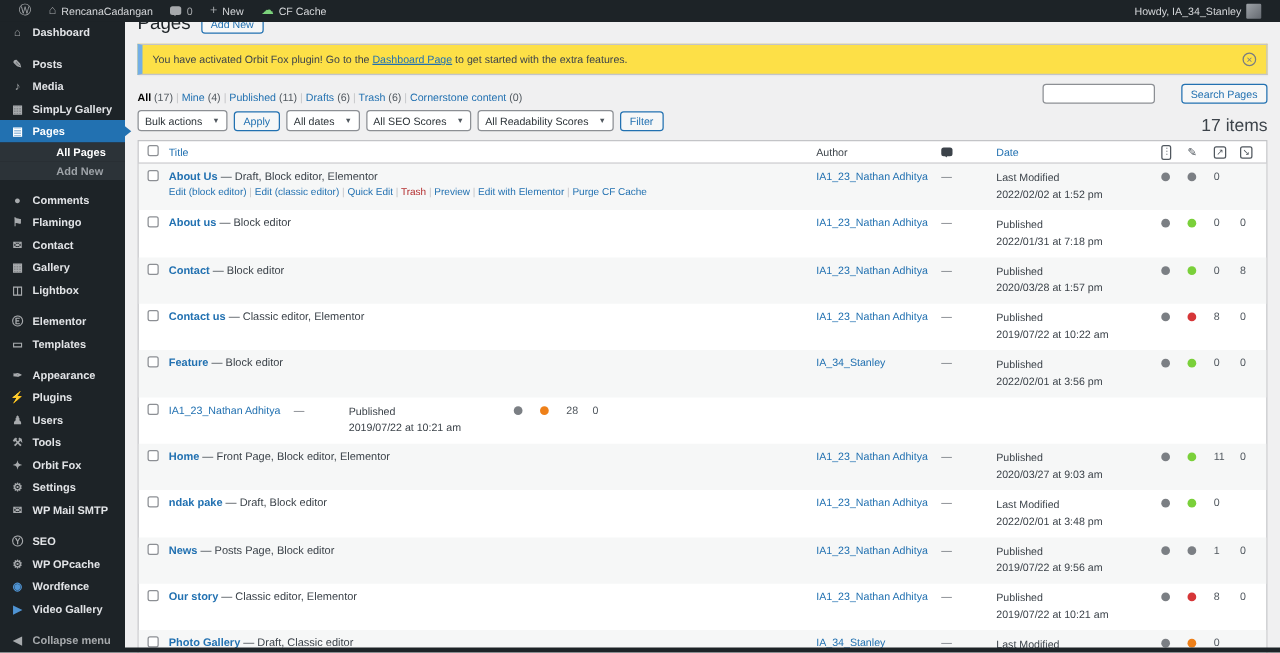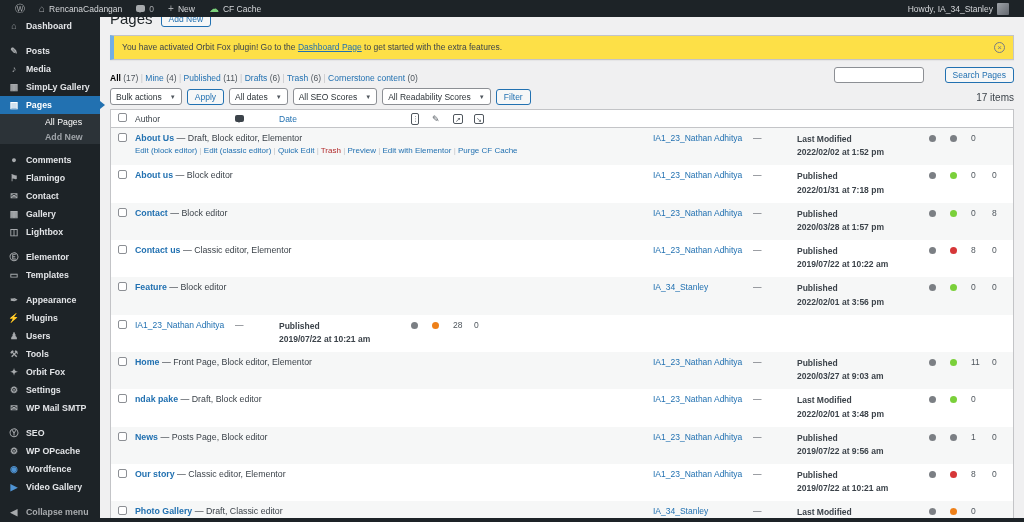--- a/index.html
+++ b/index.html
@@ -24,21 +24,21 @@
   #sidebar { position:fixed; top:17px; left:0; bottom:0; width:100px; background:#1d2327; z-index:50; }
   .mi { display:flex; align-items:center; gap:6px; height:18px; padding-left:8px;
     color:#e2e4e7; font-size:8.8px; cursor:pointer; position:relative;font-weight:bold; }
   .mi-icon { width:12px; text-align:center; font-size:9px; line-height:1; color:#a7aaad; }
   .mi[data-kind="spacer"] { height:7px; }
   .mi[data-kind="active"] { background:#2271b1; color:#fff; }
   .mi[data-kind="active"] .mi-icon { color:#fff; }
   .mi[data-kind="active"]::after { content:""; position:absolute; left:100%; top:50%; margin-top:-4px;
     border:4px solid transparent; border-left:5px solid #2271b1; }
   .mi[data-kind="sub"], .mi[data-kind="sub-current"] { background:#2c3338; height:15px; padding-left:27px; color:#9ea3a8; }
-  .mi[data-kind="sub-current"] { color:#fff; font-weight:normal; }
+  .mi[data-kind="sub-current"] { color:#fff; font-weight:bold; }
   .mi[data-kind="collapse"] { position:absolute; bottom:1px; left:0; right:0; color:#a7aaad; }
   
   [data-icon=""]::before { content:""; }
   [data-icon="dashboard"]::before { content:"⌂"; }
   [data-icon="posts"]::before { content:"✎"; }
   [data-icon="media"]::before { content:"♪"; }
   [data-icon="simply-gallery"]::before { content:"▦"; }
   [data-icon="pages"]::before { content:"▤"; }
   [data-icon="comments"]::before { content:"●"; }
   [data-icon="flamingo"]::before { content:"⚑"; }
@@ -88,21 +88,21 @@
   .view-count { color:#50575e; }
   #searchbox { display:flex; gap:21px; align-items:center; padding-top:2px; }
   .input { background:#fff; border:1px solid #8c8f94; border-radius:3px; height:16px; width:90px;
     font-size:8.5px; padding:0 4px; font-family:inherit; }
 
   #controls { display:flex; justify-content:space-between; margin-top:5px; align-items:flex-start; }
   #controls .left { display:flex; gap:5px; align-items:flex-end; }
   .select { background:#fff; border:1px solid #8c8f94; border-radius:3px; height:17px;
     font-size:8.5px; color:#2c3338; display:flex; align-items:center; gap:8px; padding:0 5px; cursor:pointer; }
   .select .chev { font-size:6px; color:#50575e; }
-  #items-count { font-size:10px; color:#3c434a; padding-top:4px; }
+  #items-count { font-size:14px; color:#3c434a; padding-top:4px; }
 
   
   #table { margin-top:4px; background:#fff; border:1px solid #c3c4c7; }
   .thead { display:flex; align-items:center; height:18px; border-bottom:1px solid #c3c4c7; font-size:8.5px; }
   .c-cb { width:24px; padding-left:7px; }
   .c-title { flex:1; }
   .c-author { width:100px; }
   .c-comments { width:44px; }
   .c-date { width:132px; }
   .c-icon, .c-num { width:21px; }
@@ -119,21 +119,21 @@
   .trow { display:flex; padding:5px 0 6px; font-size:8.5px; min-height:26px; }
   .tbody .trow:nth-of-type(odd) { background:#f6f7f7; }
   .title-link { color:#2271b1; font-weight:bold; font-size:8.8px; cursor:pointer; }
   .state { color:#3c434a; font-size:8.8px; }
   .row-actions { margin-top:3px; font-size:8px; }
   .action { color:#2271b1; cursor:pointer; }
   .action + .action::before { content:" | "; color:#c3c4c7; }
   .action[data-kind="trash"] { color:#b32d2e; }
   .c-author a { color:#2271b1; cursor:pointer; }
   .c-comments { color:#646970; }
-  .date-label, .date-val { display:block; color:#3c434a; line-height:1.55;font-weight:bold; }
+  .date-label, .date-val { display:block; color:#3c434a; line-height:1.55; }
   .dot { display:inline-block; width:7px; height:7px; border-radius:50%; margin-top:2px; }
   .dot[data-status="gray"]   { background:#7b7f84; }
   .dot[data-status="green"]  { background:#7ad03a; }
   .dot[data-status="red"]    { background:#d63638; }
   .dot[data-status="orange"] { background:#ee8019; }
   .c-num { color:#50575e; }
 
   #bottom-bar { position:fixed; left:100px; right:0; bottom:0; height:4px; background:#1d2327; }
 </style>
 </head>
@@ -392,20 +392,21 @@
         <span class="chev">▼</span>
       </div>
       <button class="btn-secondary">Filter</button>
     </div>
     <div id="items-count">17 items</div>
   </div>
 
   <div id="table">
     <div class="thead">
       <div class="c-cb"><span class="checkbox"></span></div>
+      <div class="c-title sortable">Title</div>
       <div class="c-author">Author</div>
       <div class="c-comments"><span class="hbubble"></span></div>
       <div class="c-date sortable">Date</div>
       <div class="c-icon"><span class="tl-icon">⋮</span></div>
       <div class="c-icon"><span class="pen-icon">✎</span></div>
       <div class="c-icon"><span class="lnk-box">↗</span></div>
       <div class="c-icon"><span class="lnk-box">↘</span></div>
     </div>
     <div class="tbody">
 

